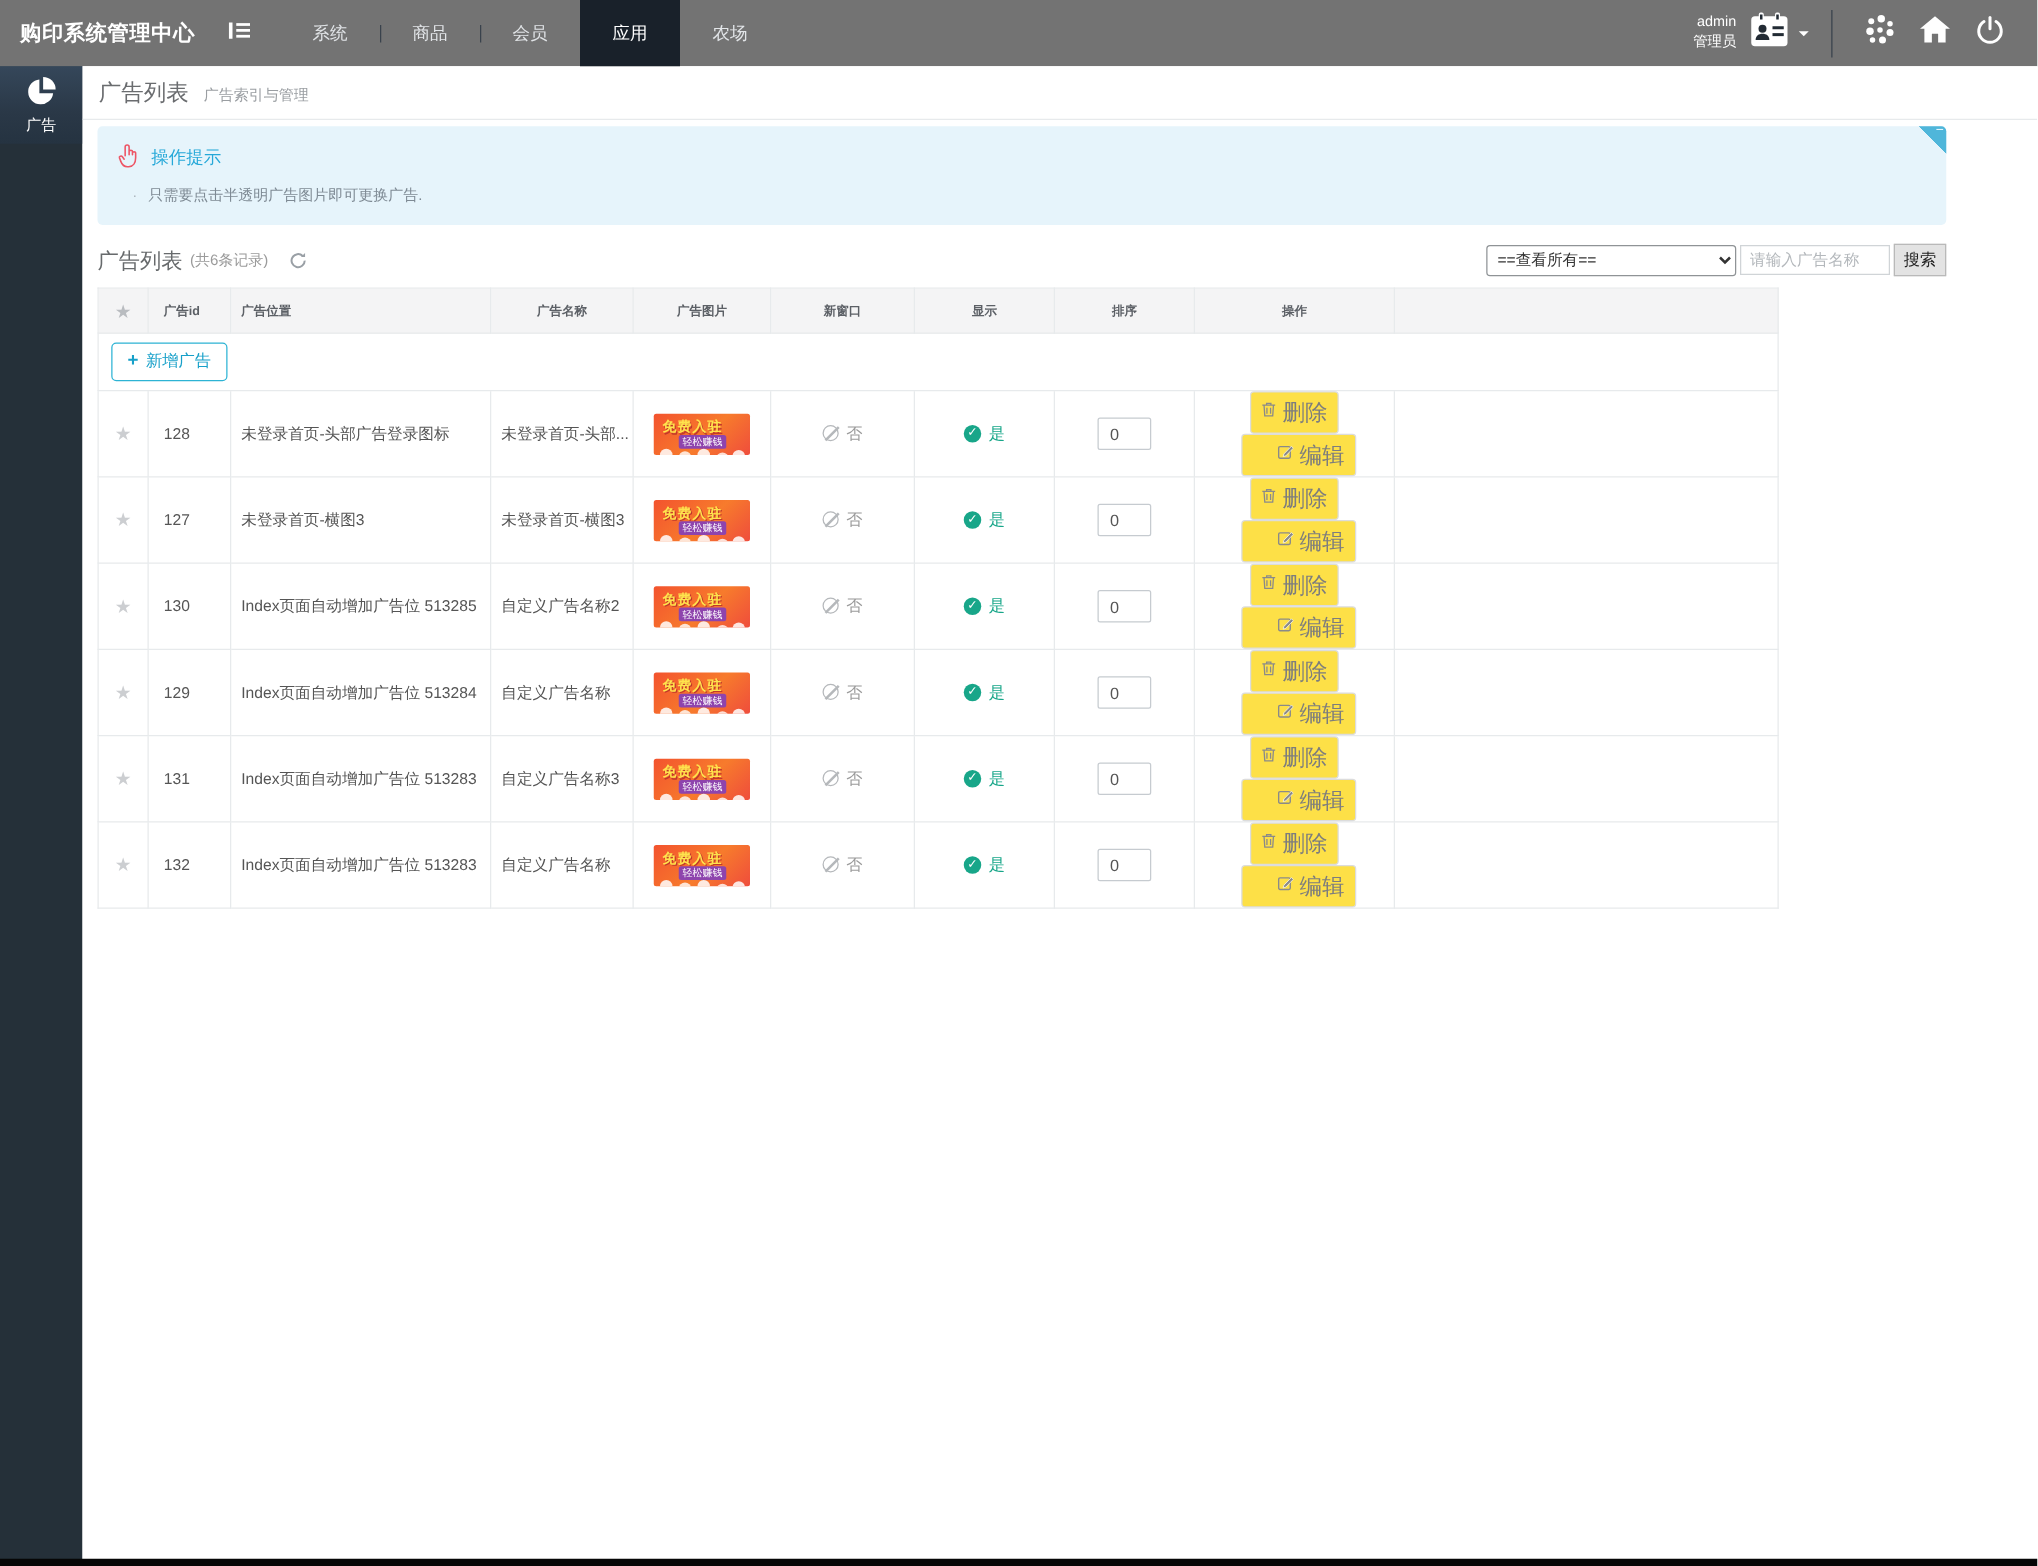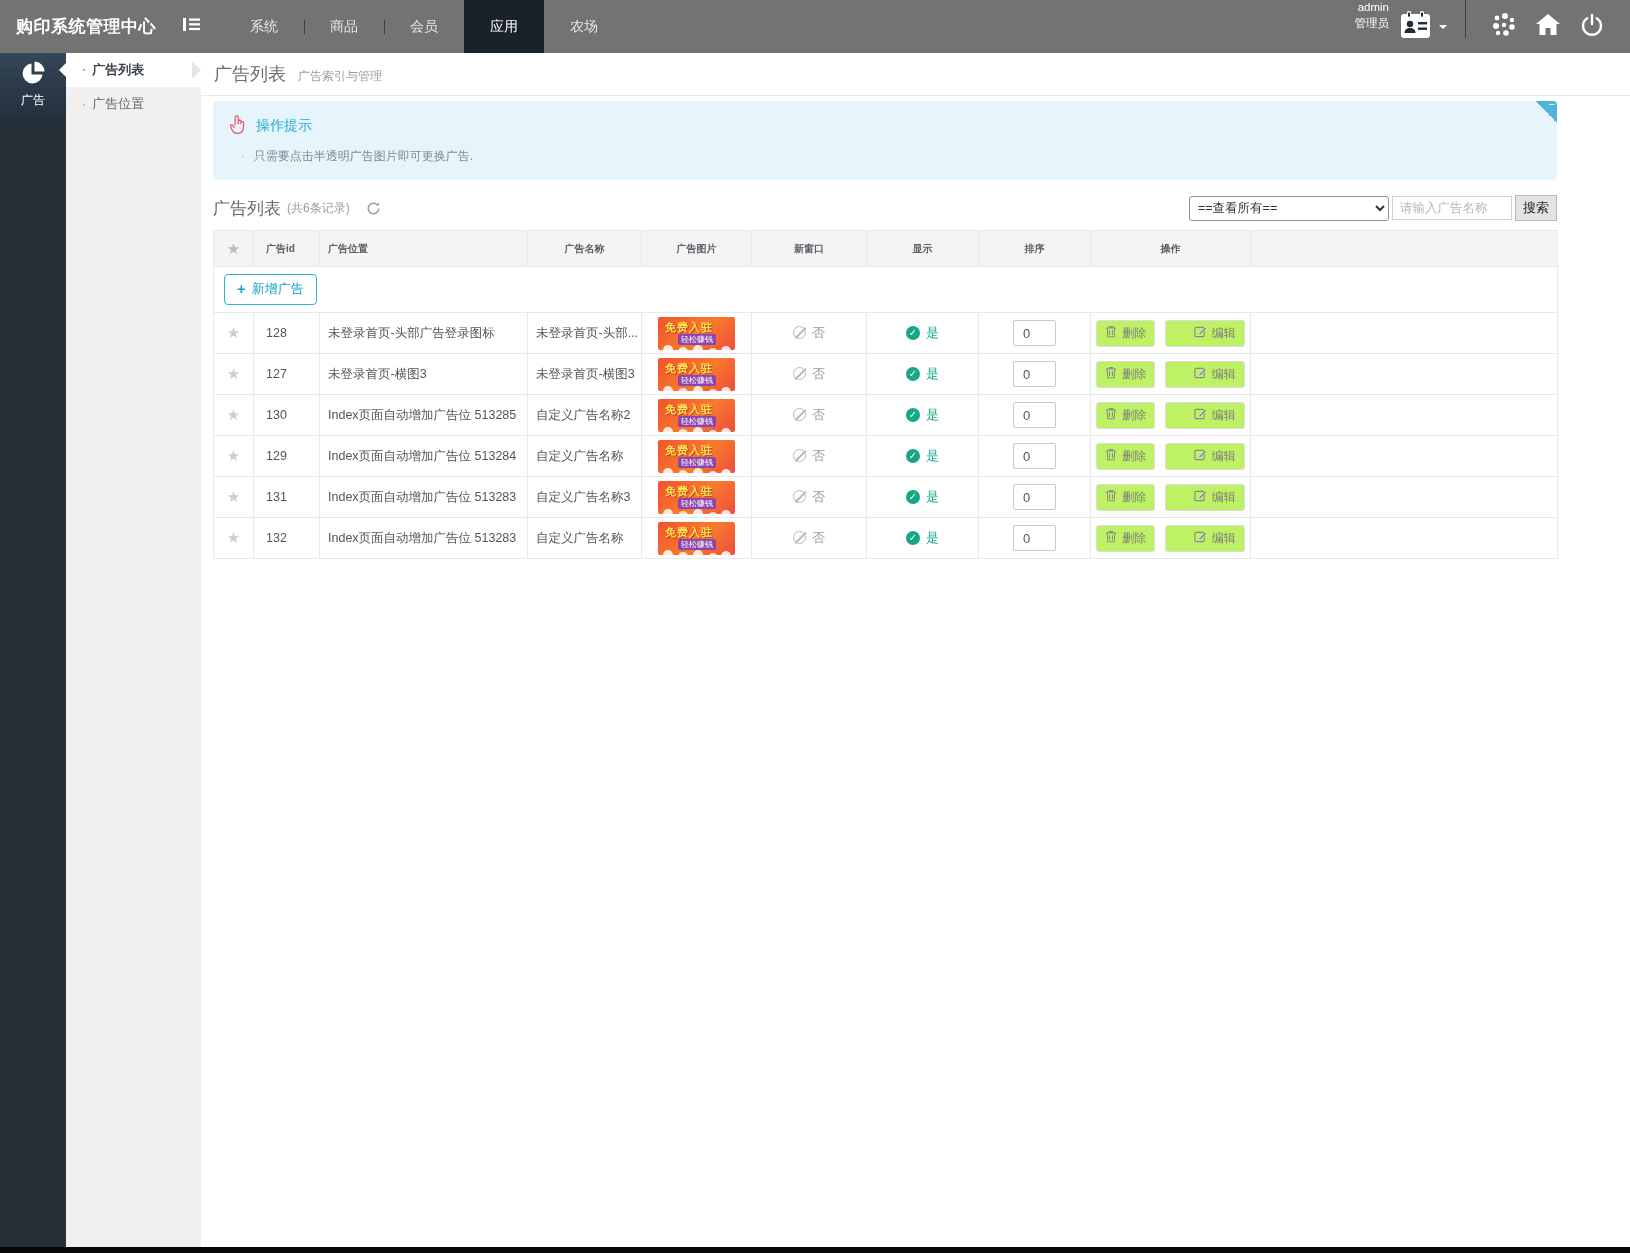--- a/index.html
+++ b/index.html
@@ -10,21 +10,21 @@
   }
   
   .navbar { height:53px; background:#737373; display:flex; align-items:stretch; color:#fff; }
   .brand { padding:0 14px 0 16px; font-size:17px; font-weight:bold; line-height:53px; letter-spacing:.5px; white-space:nowrap; }
   .nav-toggle { width:42px; display:flex; align-items:center; justify-content:center; cursor:pointer; }
   .top-menu { display:flex; margin-left:12px; }
   .top-menu-item { width:80px; text-align:center; line-height:53px; font-size:14px; color:#e2e5e8; position:relative; cursor:pointer; }
   .top-menu-item:not(:first-child)::before { content:''; position:absolute; left:0; top:20px; height:14px; width:1px; background:#39424c; }
   .top-menu-item.active { background:#19212a; color:#fff; }
   .top-menu-item.active::before, .top-menu-item.active + .top-menu-item::before { display:none; }
-  .nav-right { margin-left:auto; display:flex; padding-right:16px; }
+  .nav-right { margin-left:auto; display:flex; align-items:center; padding-right:16px; }
   .user-info { text-align:right; font-size:11.5px; line-height:1.35; margin-right:10px; }
   .idcard-wrap { display:flex; align-items:center; cursor:pointer; }
   .caret-down { width:0; height:0; border:4px solid transparent; border-top-color:#fff; margin:4px 0 0 7px; }
   .v-divider { width:1px; height:38px; background:#39424c; margin:0 16px 0 18px; }
   .nav-icon { width:44px; display:flex; align-items:center; justify-content:center; cursor:pointer; }
   
   .layout { display:flex; height:1200px; }
   .module-col { width:66px; background:#253039; flex-shrink:0; }
   .module-item { height:62px; display:flex; flex-direction:column; align-items:center; justify-content:center; gap:3px;
                  background:linear-gradient(180deg,#35475a 0%,#2a3847 60%,#253341 100%); color:#fff; font-size:12px; cursor:pointer; }
@@ -73,22 +73,22 @@
   .btn-row-td { padding:7px 0 7px 10px; }
   .add-btn { display:inline-flex; align-items:center; gap:6px; background:#fff; border:1px solid #2db3d4; border-radius:4px;
              padding:5px 12px 6px; font-size:13px; color:#17a0c9; cursor:pointer; font-family:inherit; }
   .add-plus { font-weight:bold; font-size:15px; line-height:12px; }
   .no-wrap { display:inline-flex; align-items:center; gap:6px; color:#9b9b9b; font-size:13px; }
   .no-circ { width:13px; height:13px; border:1.5px solid #b5b8bb; border-radius:50%; position:relative; display:inline-block; }
   .no-circ::after { content:''; position:absolute; left:-1.5px; top:5px; width:15px; height:1.5px; background:#b5b8bb; transform:rotate(-45deg); }
   .yes-wrap { display:inline-flex; align-items:center; gap:6px; color:#18a689; font-size:13px; }
   .yes-circ { width:14px; height:14px; border-radius:50%; background:#18a689; color:#fff; font-size:10px; line-height:14px; text-align:center; display:inline-block; }
   .sort-input { width:43px; height:26px; border:1px solid #c6cbd0; border-radius:2px; padding:0 0 0 9px; font-size:13px; color:#555; font-family:inherit; }
-  .mini-btn { display:inline-flex; gap:5px; background:#bef264; border:1px solid #dcdcdc; border-radius:3px;
-              padding:4px 8px; font-size:12px; color:#7d7d7d; cursor:pointer; font-family:inherit; }
+  .mini-btn { display:inline-flex; gap:5px; background:#fde047; border:1px solid #dcdcdc; border-radius:3px;
+              padding:4px 8px; font-size:18px; color:#7d7d7d; cursor:pointer; font-family:inherit; }
   .mini-btn + .mini-btn { margin-left:6px;padding-left:28px; }
   
   .ad-banner { width:77px; height:33px; margin:0 auto; border-radius:2px; position:relative; overflow:hidden; cursor:pointer;
                background:linear-gradient(135deg,#f3532e 0%,#f77b2c 55%,#ef4d3c 100%); }
   .ab-l1 { position:absolute; top:3px; left:7px; font-size:11px; font-weight:bold; color:#ffe34d; text-shadow:1px 1px 0 #c0392b; letter-spacing:1px; }
   .ab-l2 { position:absolute; top:17px; left:20px; font-size:8px; color:#fff; background:#8e44ad; padding:0 3px; border-radius:2px; }
   .ad-banner::after { content:''; position:absolute; bottom:-5px; left:5px; width:10px; height:10px; border-radius:50%;
                background:rgba(255,255,255,.85);
                box-shadow:15px 2px 0 rgba(255,255,255,.8), 30px 0 0 rgba(255,255,255,.85), 45px 3px 0 rgba(255,255,255,.8), 58px 1px 0 rgba(255,255,255,.85); }
   .bottom-strip { position:absolute; left:0; bottom:0; width:100%; height:6px; background:#060606; }
@@ -174,24 +174,20 @@
     <div class="module-item">
       <span>
         <svg width="26" height="26" viewBox="0 0 26 26">
           <path d="M11.5 3.5 A10 10 0 1 0 22.5 14.5 L11.5 14.5 Z" fill="#fff"></path>
           <path d="M14.5 1.5 A10 10 0 0 1 24.5 11.5 L14.5 11.5 Z" fill="#fff"></path>
         </svg>
       </span>
       <span>广告</span>
     </div>
   </aside>
-  <aside class="submenu">
-      <div class="submenu-item active"><span class="dot">·</span><span>广告列表</span></div>
-      <div class="submenu-item"><span class="dot">·</span><span>广告位置</span></div>
-    </aside>
 
   <main class="content">
     <div class="page-header">
       <span class="page-title">广告列表</span>
       <span class="page-subtitle">广告索引与管理</span>
     </div>
 
     <div class="content-inner">
 
       <div class="tips-box">

